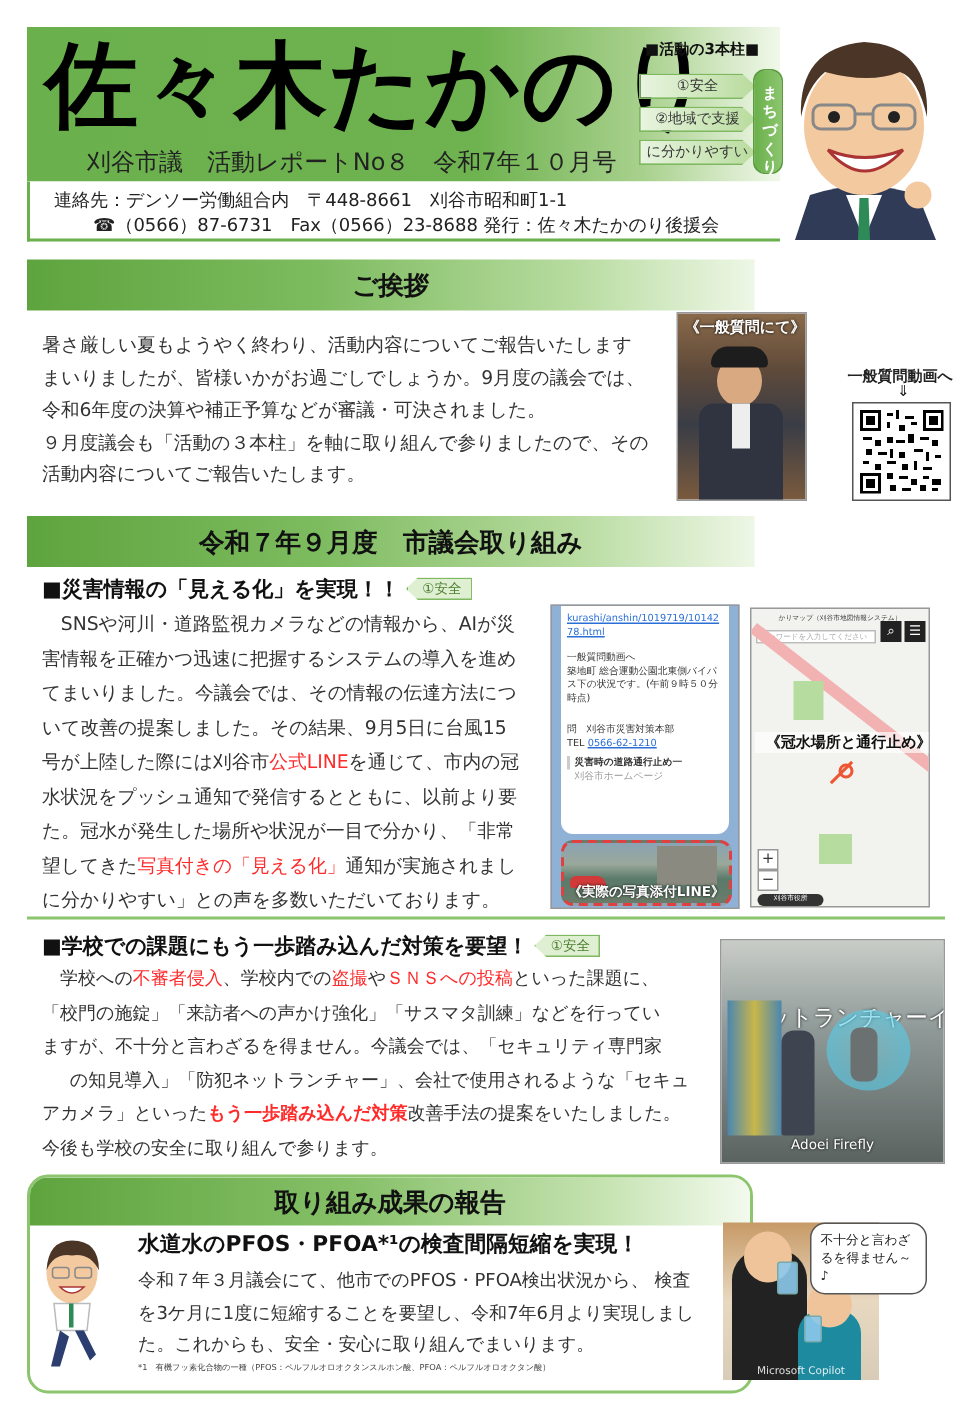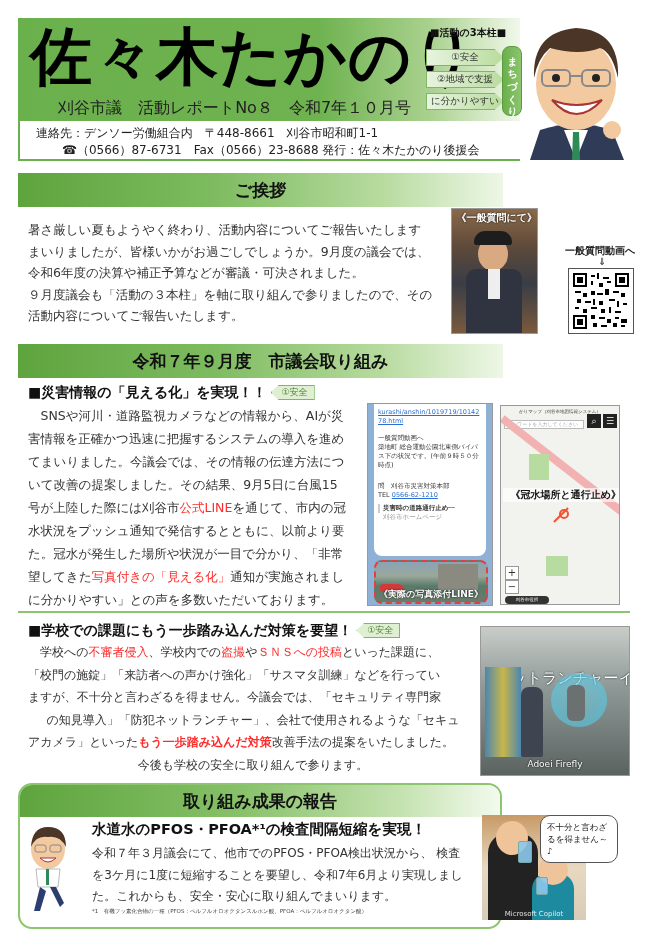--- a/index.html
+++ b/index.html
@@ -246,21 +246,21 @@
 <div class="abs heading" style="left:28px; top:622px;">
   <span>■学校での課題にもう一歩踏み込んだ対策を要望！</span><span class="tag">①安全</span>
 </div>
 
 <div class="abs para" id="item2-text" style="left:28px; top:641px; width:450px; font-size:12px; line-height:22.5px;">
     <div style="white-space: nowrap;"><span>　学校への</span><span class="red">不審者侵入</span><span>、学校内での</span><span class="red">盗撮</span><span>や</span><span class="red">ＳＮＳへの投稿</span><span>といった課題に、</span></div>
     <div style="white-space: nowrap;"><span>「校門の施錠」「来訪者への声かけ強化」「サスマタ訓練」などを行ってい</span></div>
     <div style="white-space: nowrap;"><span>ますが、不十分と言わざるを得ません。今議会では、「セキュリティ専門家</span></div>
     <div style="white-space: nowrap; text-align: center;"><span>の知見導入」「防犯ネットランチャー」、会社で使用されるような「セキュ</span></div>
     <div style="white-space: nowrap;"><span>アカメラ」といった</span><span class="redb">もう一歩踏み込んだ対策</span><span>改善手法の提案をいたしました。</span></div>
-    <div style="white-space: nowrap; text-align: center;"><span>今後も学校の安全に取り組んで参ります。</span></div>
+    <div style="white-space: nowrap;"><span>今後も学校の安全に取り組んで参ります。</span></div>
   </div>
 
 <div class="abs photo" style="left:480px; top:626px; width:150px; height:150px; background:linear-gradient(180deg,#c9cdc8 0%,#8f9a98 40%,#5b6360 100%);">
   <div style="position:absolute; left:0; top:6px; width:100%; text-align:right; font-size:15px; color:#fff; text-shadow:0 0 2px #000; white-space:nowrap;margin-top:36px;">《ネットランチャーイメージ》</div>
   <div style="position:absolute; left:4px; top:40px; width:36px; height:90px; background:linear-gradient(90deg,#4b86b0,#c9b64a,#4b86b0);"></div>
   <div style="position:absolute; left:70px; top:46px; width:56px; height:54px; border-radius:50%; background:radial-gradient(circle,rgba(120,220,240,0.35),rgba(80,200,230,0.75));"></div>
   <div style="position:absolute; left:86px; top:58px; width:18px; height:36px; background:#6b7070; border-radius:6px;"></div>
   <div style="position:absolute; left:40px; top:60px; width:22px; height:70px; background:#3f4550; border-radius:8px 8px 2px 2px;"></div>
   <div style="position:absolute; left:0; bottom:6px; width:100%; text-align:center; font-size:9px; color:#fff; text-shadow:0 0 2px #000;">Adoei Firefly</div>
 </div>

